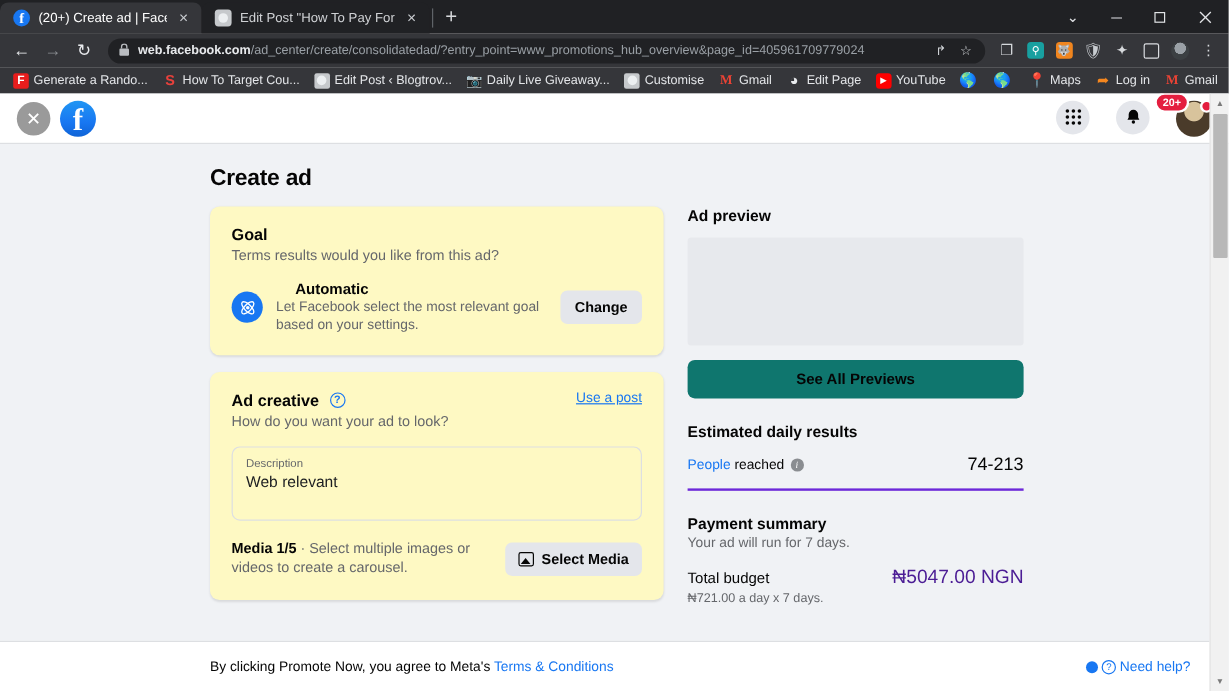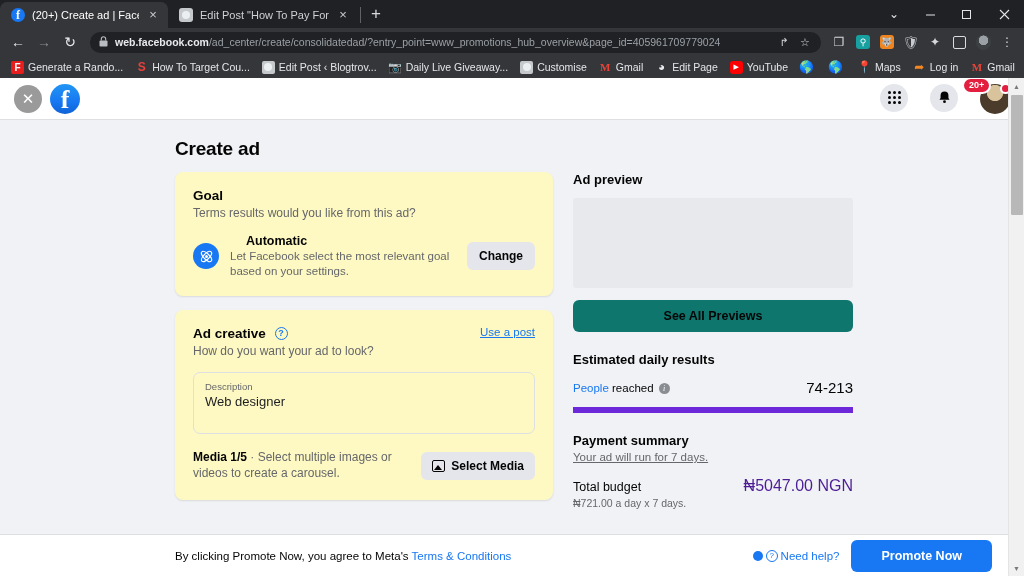--- a/index.html
+++ b/index.html
@@ -242,32 +242,32 @@
   }
   .btn-preview {
     margin-top:12px; width:100%; background:#0f766e; border:none;
     border-radius:6px; padding:9px 0; font-size:12.5px; font-weight:bold;
     color:#050505; cursor:pointer; font-family:"Liberation Sans", sans-serif;
   }
   .rsec { margin-top:20px; }
   .rsec-title { font-size:13px; font-weight:bold; color:#050505; }
   .result-row {
     display:flex; align-items:center; margin-top:12px;
-    padding-bottom:11px; border-bottom:6px solid #6d28d9;
+    padding-bottom:11px; border-bottom:2px solid #6d28d9;
   }
   .result-label { font-size:11.5px; color:#050505; }
   .result-label .lnk { color:#1877f2; }
   .info-dot {
     display:inline-flex; align-items:center; justify-content:center;
     width:11px;height:11px;border-radius:50%;background:#8a8d91;color:#fff;
     font-size:8px; margin-left:5px; vertical-align:1px;
     font-family:"Liberation Serif", serif; font-style:italic;
   }
   .result-val { margin-left:auto; font-size:15px; color:#050505; }
-  .pay-sub { font-size:11.5px; color:#65676b; margin-top:3px;text-decoration:underline; }
+  .pay-sub { font-size:11.5px; color:#65676b; margin-top:3px; }
   .pay-row { display:flex; align-items:baseline; margin-top:14px; }
   .pay-label { font-size:12.5px; color:#050505; }
   .pay-amt { margin-left:auto; font-size:16px; color:#4c1d95; }
   .pay-note { font-size:10.5px; color:#65676b; margin-top:2px; }
 
   
   .footer {
     position:absolute; left:0; bottom:0; width:1008px; height:42px;
     background:#ffffff; border-top:1px solid #dddfe2;
     display:flex; align-items:center; padding:0 16px 0 175px;
@@ -501,21 +501,21 @@
                 <div class="card-title">
                   <span>Ad creative</span>
                   <span class="help-icon">?</span>
                 </div>
                 <div class="use-post">Use a post</div>
               </div>
               <div class="card-sub">How do you want your ad to look?</div>
 
               <div class="desc-box">
                 <div class="desc-label">Description</div>
-                <div class="desc-value">Web designer</div>
+                <div class="desc-value">Web relevant</div>
               </div>
 
               <div class="media-row">
                 <div class="media-text"><b>Media 1/5</b><span> · Select multiple images or videos to create a carousel.</span></div>
                 <button class="btn-media">
                   <span class="media-ico"></span>
                   <span>Select Media</span>
                 </button>
               </div>
             </div>
@@ -549,21 +549,20 @@
       </div>
 
       <div class="footer">
         <div class="footer-text"><span>By clicking Promote Now, you agree to Meta's </span><a href="#">Terms &amp; Conditions</a></div>
         <div class="footer-right">
           <div class="need-help">
             <span class="nh-dot"></span>
             <span class="nh-q">?</span>
             <span>Need help?</span>
           </div>
-          <button class="btn-promote">Promote Now</button>
         </div>
       </div>
     </div>
 
     <div class="scrollbar">
       <div class="sb-arrow">▲</div>
       <div class="sb-thumb"></div>
       <div class="sb-arrow down">▼</div>
     </div>
 

